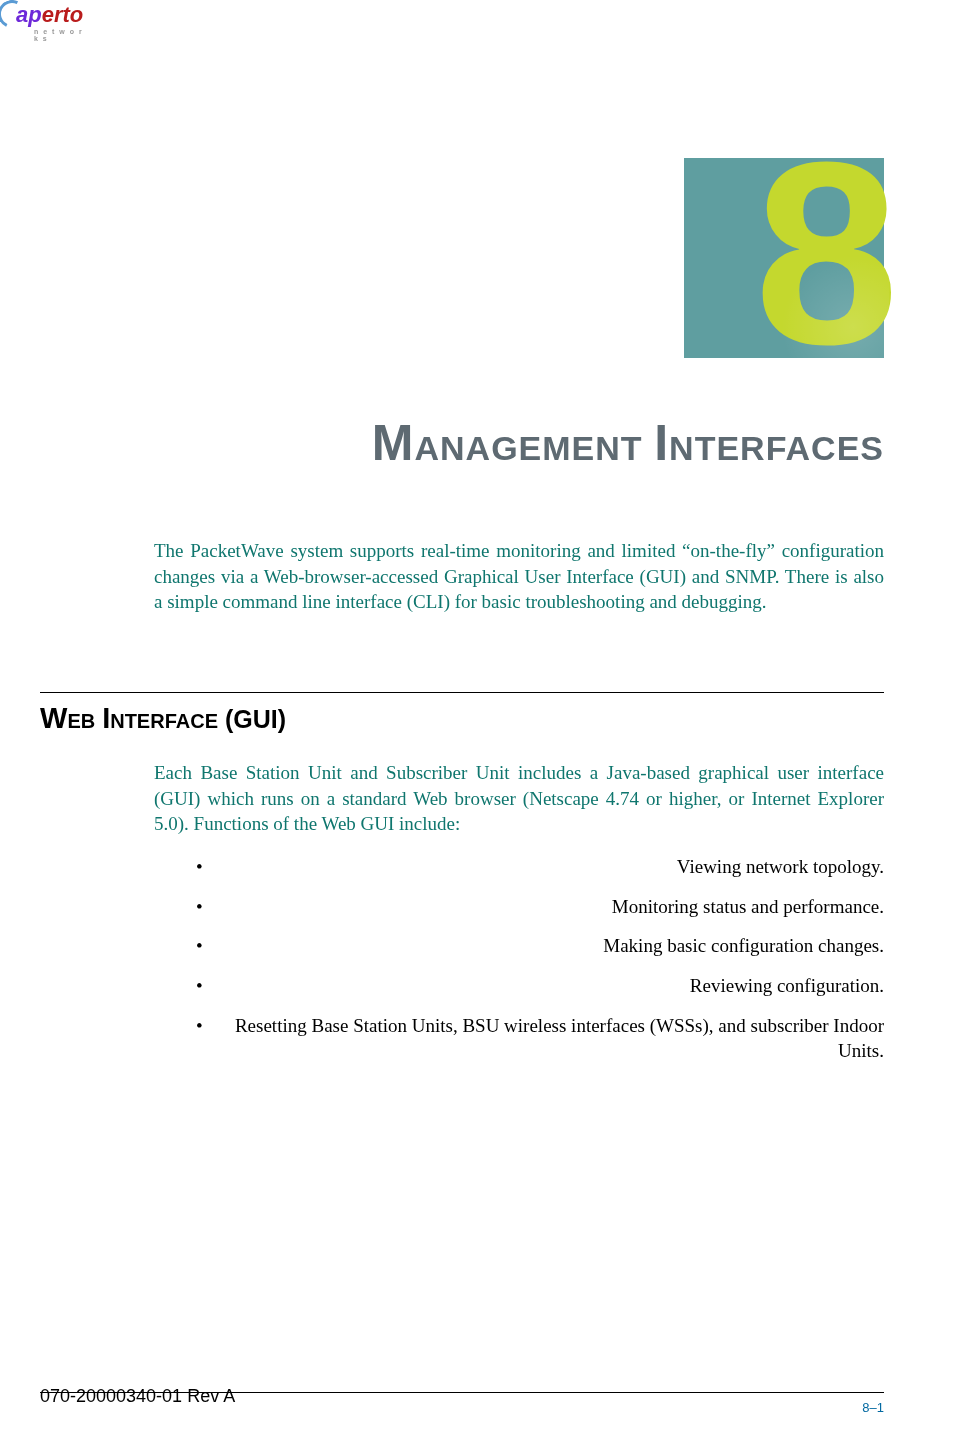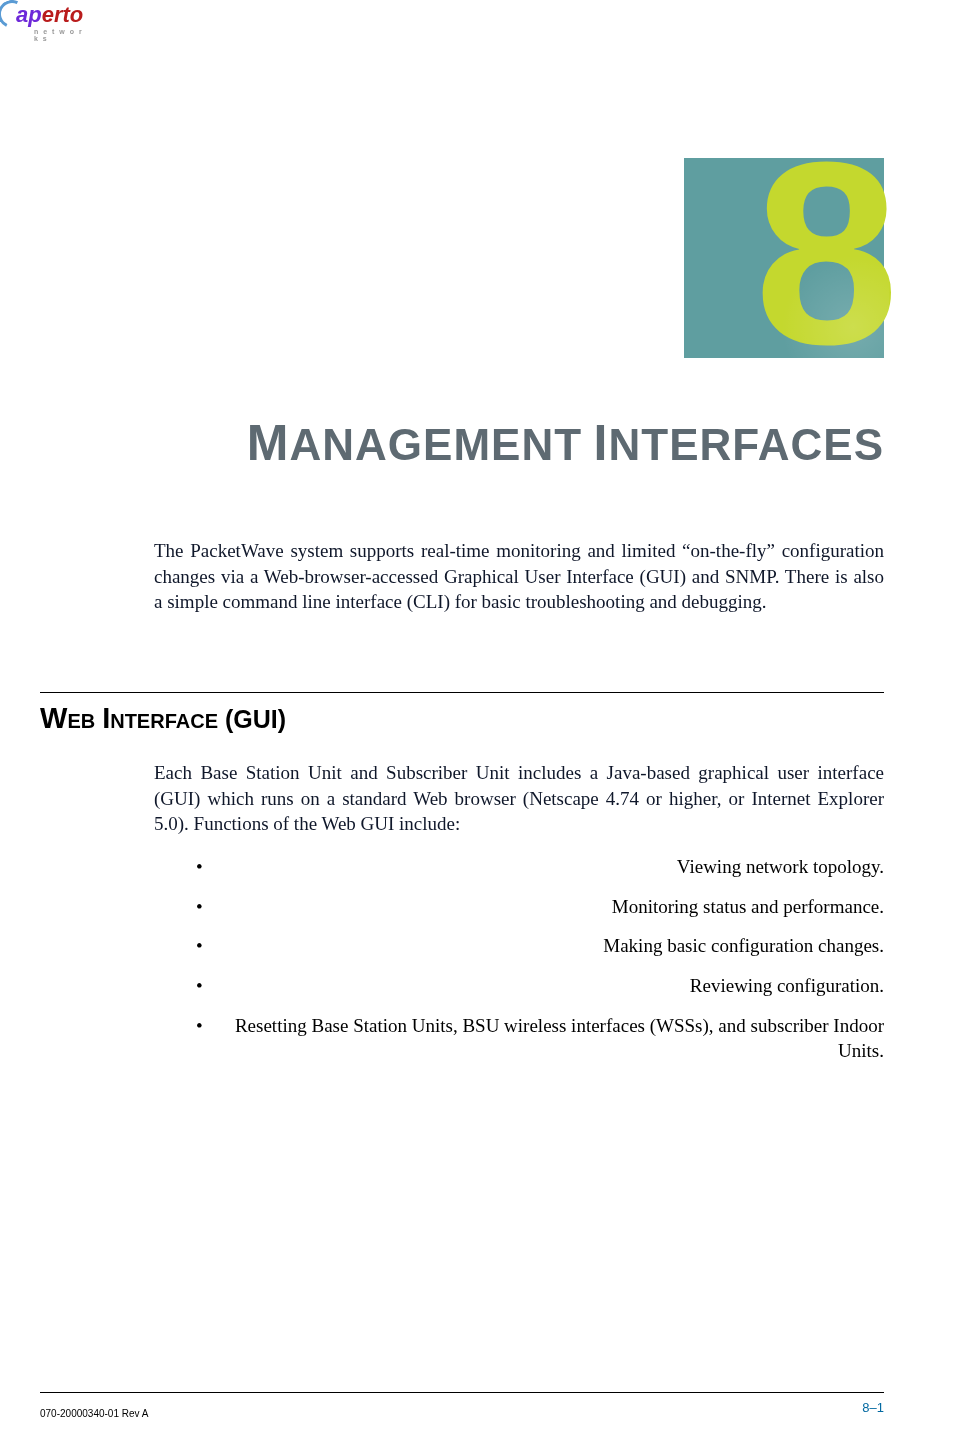--- a/index.html
+++ b/index.html
@@ -88,28 +88,28 @@
       position: absolute;
       top: 414px;
       right: 72px;
       font-family: Arial, sans-serif;
       font-size: 38px;
       font-weight: bold;
       color: #5e6a72;
       letter-spacing: 1px;
     }
     .chapter-title .large { font-size: 50px; }
-    .chapter-title .small { font-size: 44px; }
+    .chapter-title .small { font-size: 34px; }
     .body-text {
       position: absolute;
       left: 154px;
       right: 72px;
       font-size: 19px;
       line-height: 1.35;
-      color: #0f172a;
+      color: #0f766e;
       text-align: justify;
     }
     .intro-para {
       top: 538px;
     }
     .section-divider {
       position: absolute;
       top: 692px;
       left: 40px;
       right: 72px;
@@ -154,24 +154,24 @@
     }
     .footer-line {
       position: absolute;
       bottom: 50px;
       left: 40px;
       right: 72px;
       border-top: 1px solid #000;
     }
     .footer-left {
       position: absolute;
-      bottom: 24px;
-      left: 40px;
-      font-family: Arial, sans-serif;
-      font-size: 10px;
+      bottom: 36px;
+      left: 40px;
+      font-family: Arial, sans-serif;
+      font-size: 18px;
       color: #000;
     }
     .footer-right {
       position: absolute;
       bottom: 28px;
       right: 72px;
       font-family: Arial, sans-serif;
       font-size: 13px;
       color: #0369a1;
     }

